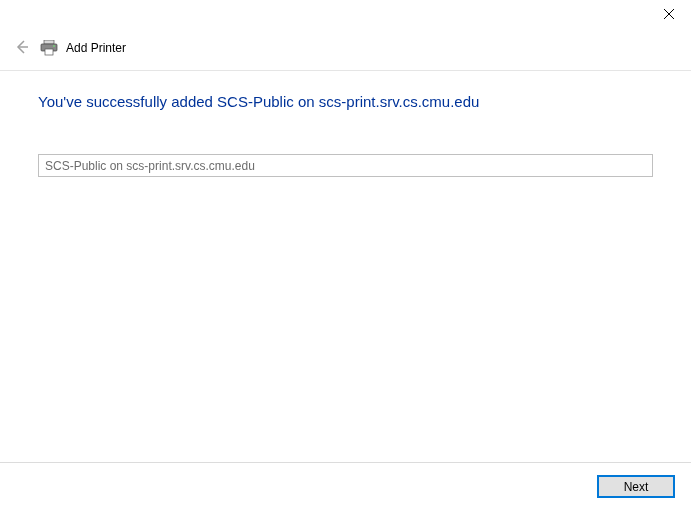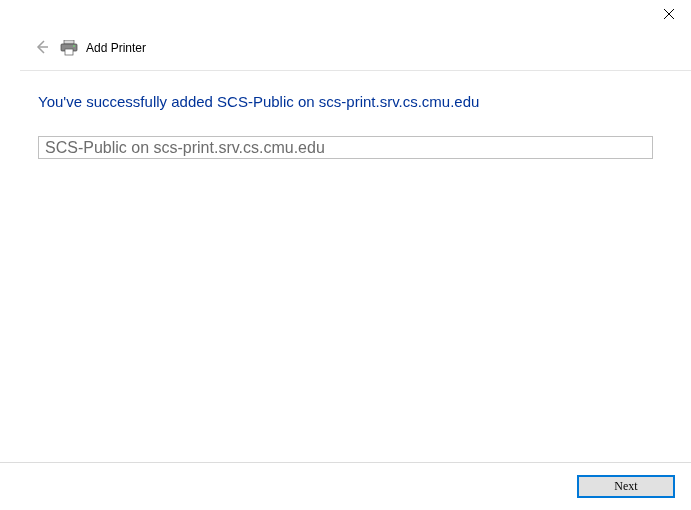--- a/index.html
+++ b/index.html
@@ -28,21 +28,20 @@
       justify-content: center;
       cursor: pointer;
     }
     .close-btn svg { width: 10px; height: 10px; }
     .header {
       display: flex;
       align-items: center;
       gap: 8px;
       padding: 6px 10px 12px 12px;
       border-bottom: 1px solid #e5e5e5;
-      margin-left: 20px;
     }
     .back-arrow {
       width: 20px;
       height: 20px;
       display: flex;
       align-items: center;
       justify-content: center;
       color: #808080;
     }
     .back-arrow svg { width: 16px; height: 16px; }
@@ -57,63 +56,63 @@
     .header-title {
       font-size: 12px;
       color: #000;
     }
     .content {
       padding: 22px 38px 0 38px;
     }
     .heading {
       font-size: 15px;
       color: #003399;
-      margin-bottom: 26px;
+      margin-bottom: 44px;
     }
     .form-row {
       display: flex;
       align-items: center;
       margin-bottom: 30px;
     }
     .form-label {
       width: 158px;
       font-size: 12px;
       color: #000;
     }
     .form-input {
       flex: 1;
       height: 23px;
       padding: 2px 6px;
       border: 1px solid #c0c0c0;
       background: #fff;
       color: #6d6d6d;
       font-family: inherit;
-      font-size: 16px;
+      font-size: 12px;
       outline: none;
     }
     .status-text {
       font-size: 12px;
       color: #000;
     }
     .footer {
       position: absolute;
       bottom: 0;
       left: 0;
       right: 0;
       border-top: 1px solid #dcdcdc;
       padding: 12px 16px;
       display: flex;
       justify-content: flex-end;
       gap: 8px;
       background: #fff;
     }
     .btn {
-      width: 98px;
+      width: 78px;
       height: 23px;
-      font-family: Liberation Serif, serif;
+      font-family: Liberation Sans, sans-serif;
       font-size: 12px;
       background: #e1e1e1;
       border: 1px solid #adadad;
       cursor: pointer;
       display: flex;
       align-items: center;
       justify-content: center;
       text-align: right;
     }
     .btn-primary {

